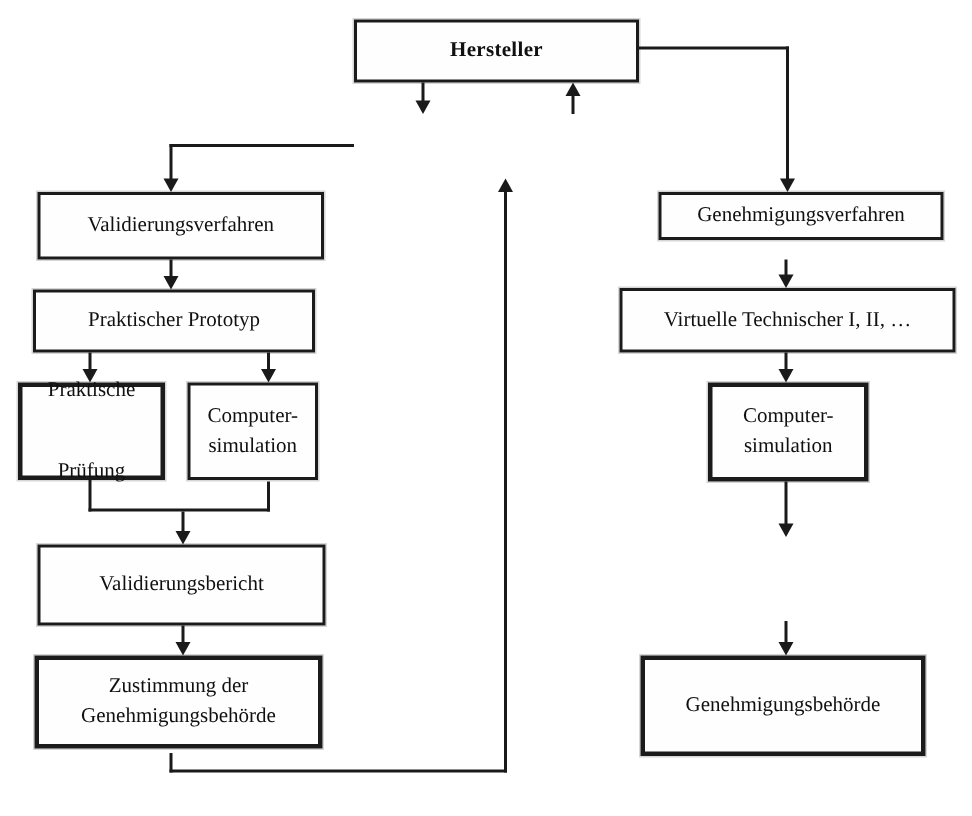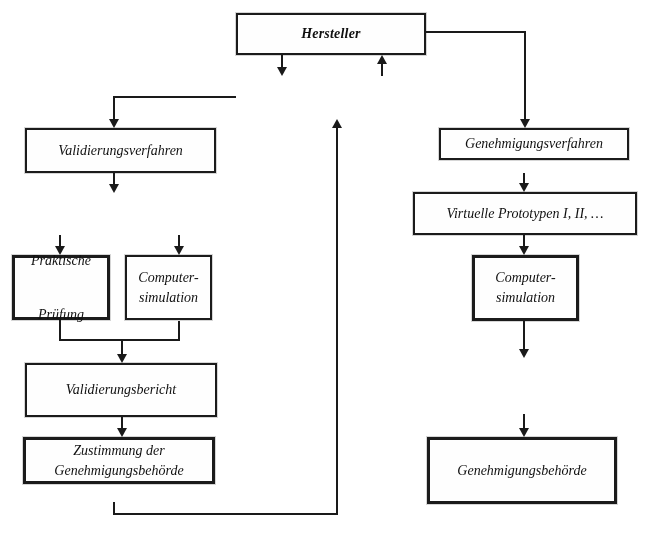--- a/index.html
+++ b/index.html
@@ -22,21 +22,20 @@
     border: 2px solid #1b1b1b;
     background: #fefefe;
     display: flex;
     flex-direction: column;
     align-items: center;
     justify-content: center;
     text-align: center;
     font-size: 14px;
     line-height: 1.4;
     box-shadow: 0 0 0 1px rgba(90,90,90,0.25);
-    font-style: italic;
   }
   .node.thick { border-width: 3px; }
   .node .ln { display: block; }
   .bold { font-weight: bold; letter-spacing: 0.2px; }
   .line {
     position: absolute;
     background: #1a1a1a;
   }
   .arrow {
     position: absolute;
@@ -55,46 +54,49 @@
 
   <div class="node bold" style="left:236px; top:13px; width:190px; height:42px;">
     <span class="ln">Hersteller</span>
   </div>
 
 
   <div class="node" style="left:25px; top:128px; width:191px; height:45px;">
     <span class="ln">Validierungsverfahren</span>
   </div>
 
+  <div class="node" style="left:22px; top:193px; width:188px; height:42px;">
+    <span class="ln">Praktischer Prototyp</span>
+  </div>
 
   <div class="node thick" style="left:12px; top:255px; width:98px; height:65px;gap:34px;">
     <span class="ln">Praktische</span>
     <span class="ln">Prüfung</span>
   </div>
 
   <div class="node" style="left:125px; top:255px; width:87px; height:65px;">
     <span class="ln">Computer-</span>
     <span class="ln">simulation</span>
   </div>
 
   <div class="node" style="left:25px; top:363px; width:192px; height:54px;">
     <span class="ln">Validierungsbericht</span>
   </div>
 
-  <div class="node thick" style="left:23px; top:437px; width:192px; height:47px;">
+  <div class="node thick" style="left:23px; top:437px; width:192px; height:62px;">
     <span class="ln">Zustimmung der</span>
     <span class="ln">Genehmigungsbehörde</span>
   </div>
 
   <div class="node" style="left:439px; top:128px; width:190px; height:32px;">
     <span class="ln">Genehmigungsverfahren</span>
   </div>
 
   <div class="node" style="left:413px; top:192px; width:224px; height:43px;">
-    <span class="ln">Virtuelle Prototypen I, II, …</span>
+    <span class="ln">Virtuelle Technischer I, II, …</span>
   </div>
 
   <div class="node thick" style="left:472px; top:255px; width:107px; height:66px;">
     <span class="ln">Computer-</span>
     <span class="ln">simulation</span>
   </div>
 
 
   <div class="node thick" style="left:427px; top:437px; width:190px; height:67px;">
     <span class="ln">Genehmigungsbehörde</span>

